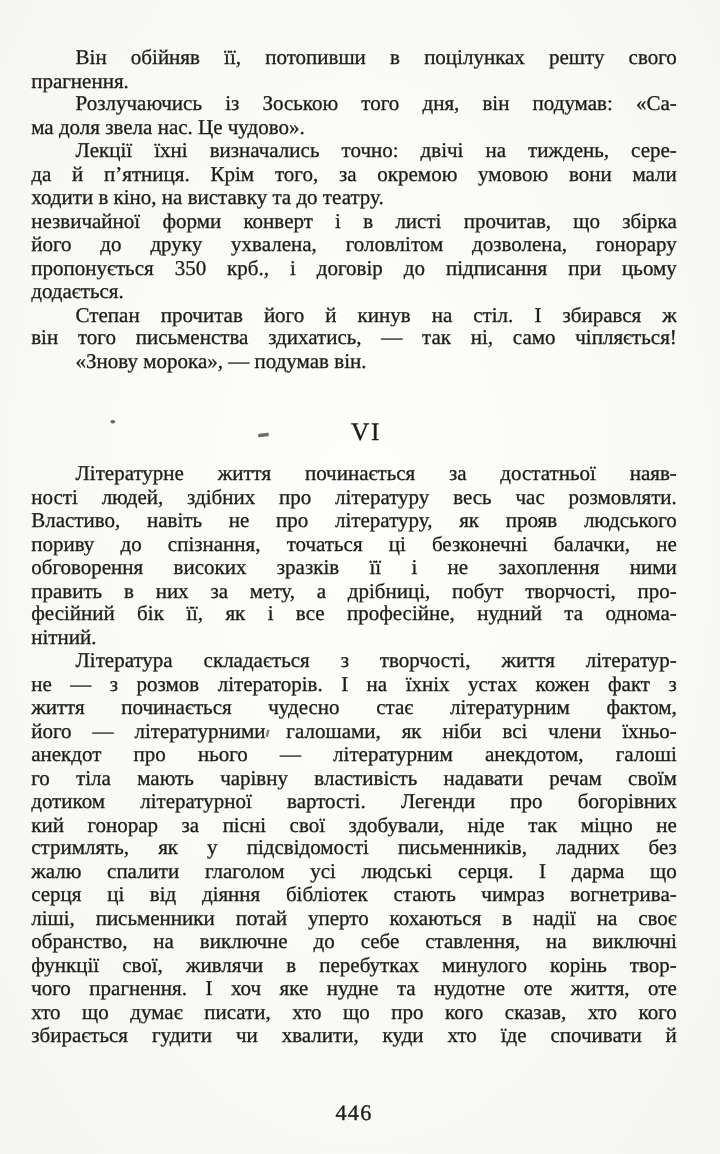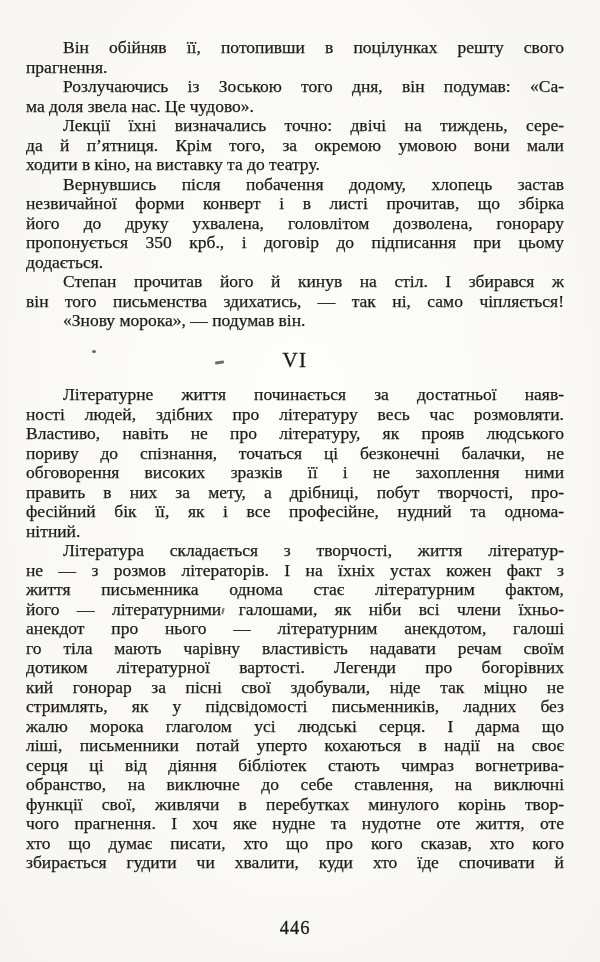--- a/index.html
+++ b/index.html
@@ -35,21 +35,21 @@
   }
   .line.last {
     text-align-last: left;
   }
   .line.indent {
     text-indent: 37px;
   }
   .chapter {
     position: absolute;
     top: 348px;
-    left: 26px;
+    left: 36px;
     width: 538px;
     margin: 0;
     text-align: center;
     font-size: 21px;
     font-weight: normal;
     letter-spacing: 1.5px;
     -webkit-text-stroke: 0.3px currentColor;
   }
   .page-number {
     position: absolute;
@@ -100,21 +100,20 @@
       <div>
         <div class="line indent">Розлучаючись із Зоською того дня, він подумав: «Са-</div>
         <div class="line last">ма доля звела нас. Це чудово».</div>
       </div>
       <div>
         <div class="line indent">Лекції їхні визначались точно: двічі на тиждень, сере-</div>
         <div class="line">да й п’ятниця. Крім того, за окремою умовою вони мали</div>
         <div class="line last">ходити в кіно, на виставку та до театру.</div>
       </div>
       <div>
-        <div class="line indent">Вернувшись після побачення додому, хлопець застав</div>
         <div class="line">незвичайної форми конверт і в листі прочитав, що збірка</div>
         <div class="line">його до друку ухвалена, головлітом дозволена, гонорару</div>
         <div class="line">пропонується 350 крб., і договір до підписання при цьому</div>
         <div class="line last">додається.</div>
       </div>
       <div>
         <div class="line indent">Степан прочитав його й кинув на стіл. І збирався ж</div>
         <div class="line">він того письменства здихатись, — так ні, само чіпляється!</div>
       </div>
       <div>
@@ -131,30 +130,30 @@
         <div class="line">Властиво, навіть не про літературу, як прояв людського</div>
         <div class="line">пориву до спізнання, точаться ці безконечні балачки, не</div>
         <div class="line">обговорення високих зразків її і не захоплення ними</div>
         <div class="line">править в них за мету, а дрібниці, побут творчості, про-</div>
         <div class="line">фесійний бік її, як і все професійне, нудний та однома-</div>
         <div class="line last">нітний.</div>
       </div>
       <div>
         <div class="line indent">Література складається з творчості, життя літератур-</div>
         <div class="line">не — з розмов літераторів. І на їхніх устах кожен факт з</div>
-        <div class="line">життя письменника однома стає літературним фактом,</div>
+        <div class="line">життя починається чудесно стає літературним фактом,</div>
         <div class="line">його — літературними галошами, як ніби всі члени їхньо-</div>
         <div class="line">анекдот про нього — літературним анекдотом, галоші</div>
         <div class="line">го тіла мають чарівну властивість надавати речам своїм</div>
         <div class="line">дотиком літературної вартості. Легенди про богорівних</div>
         <div class="line">кий гонорар за пісні свої здобували, ніде так міцно не</div>
         <div class="line">стримлять, як у підсвідомості письменників, ладних без</div>
-        <div class="line">жалю морока глаголом усі людські серця. І дарма що</div>
+        <div class="line">жалю спалити глаголом усі людські серця. І дарма що</div>
+        <div class="line">серця ці від діяння бібліотек стають чимраз вогнетрива-</div>
         <div class="line">ліші, письменники потай уперто кохаються в надії на своє</div>
-        <div class="line">серця ці від діяння бібліотек стають чимраз вогнетрива-</div>
         <div class="line">обранство, на виключне до себе ставлення, на виключні</div>
         <div class="line">функції свої, живлячи в перебутках минулого корінь твор-</div>
         <div class="line">чого прагнення. І хоч яке нудне та нудотне оте життя, оте</div>
         <div class="line">хто що думає писати, хто що про кого сказав, хто кого</div>
         <div class="line">збирається гудити чи хвалити, куди хто їде спочивати й</div>
       </div>
     </div>
 
   <div class="page-number">446</div>
 

